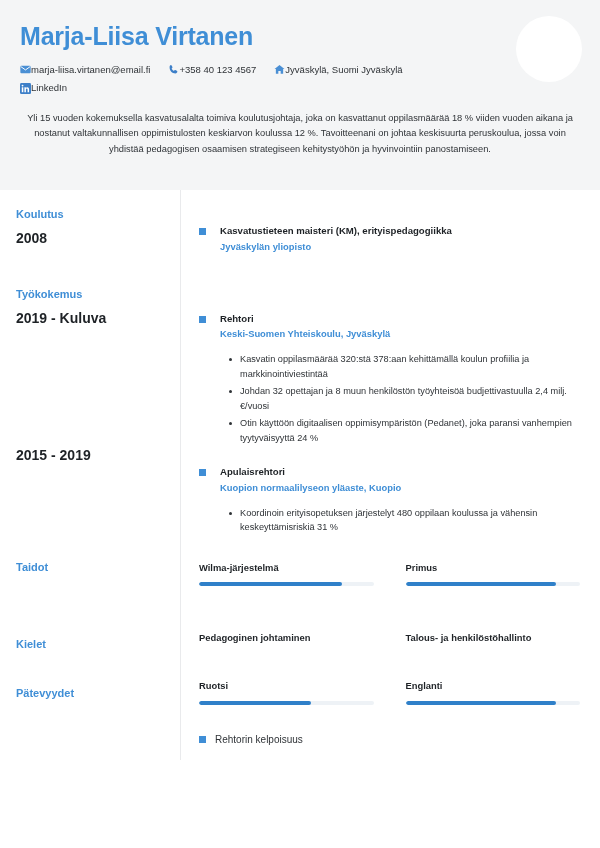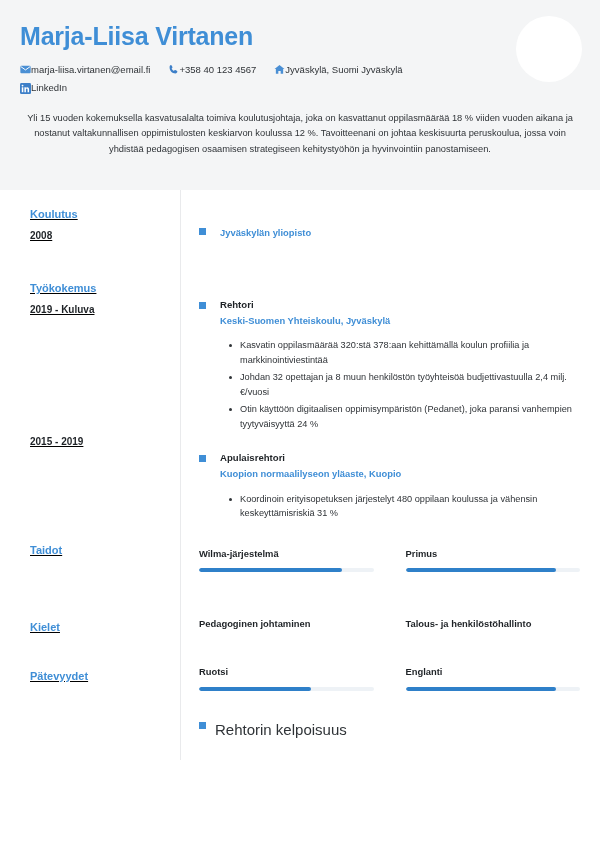--- a/index.html
+++ b/index.html
@@ -89,45 +89,44 @@
   .body-area {
     position: relative;
     display: flex;
     min-height: 658px;
   }
 
   .rail {
     width: 181px;
     flex: 0 0 181px;
     padding-top: 18px;
-    padding-left: 30px;
+    padding-left: 16px;
     border-right: 1px solid #e9eaec;
     position: relative;
-    text-decoration: underline;
   }
 
   .content {
     flex: 1 1 auto;
     padding-top: 18px;
     padding-left: 18px;
     padding-right: 20px;
   }
 
   
   .section { position: relative; }
 
   .rail-heading {
     color: #3f8ed6;
     font-size: 11px;
     font-weight: bold;
     margin-bottom: 9px;
   }
 
   .rail-date {
-    font-size: 10px;
+    font-size: 14px;
     font-weight: bold;
     color: #1e2226;
     line-height: 1.4;
   }
 
   
   .entry { display: flex; align-items: flex-start; gap: 0; }
 
   .marker {
     width: 7px;
@@ -212,21 +211,21 @@
     border-radius: 2px;
     background: #2f80c9;
   }
   .bar.empty { background: transparent; }
 
   
   .cert-item {
     display: flex;
     align-items: flex-start;
     gap: 9px;
-    font-size: 15px;
+    font-size: 10px;
     color: #2f3337;
     line-height: 1.4;
   }
   .cert-sq {
     width: 7px;
     height: 7px;
     background: #3f8ed6;
     flex: 0 0 7px;
     margin-top: 3px;
   }
@@ -325,20 +324,21 @@
 
     </div>
 
     <div class="content">
 
       <div class="section">
         <div style="height:16px"></div>
         <div class="entry">
           <div class="marker"></div>
           <div class="entry-body">
+            <div class="entry-title">Kasvatustieteen maisteri (KM), erityispedagogiikka</div>
             <div class="entry-sub">Jyväskylän yliopisto</div>
           </div>
         </div>
       </div>
 
       <div style="height:39px"></div>
 
       <div class="section">
         <div style="height:19px"></div>
         <div class="entry">

